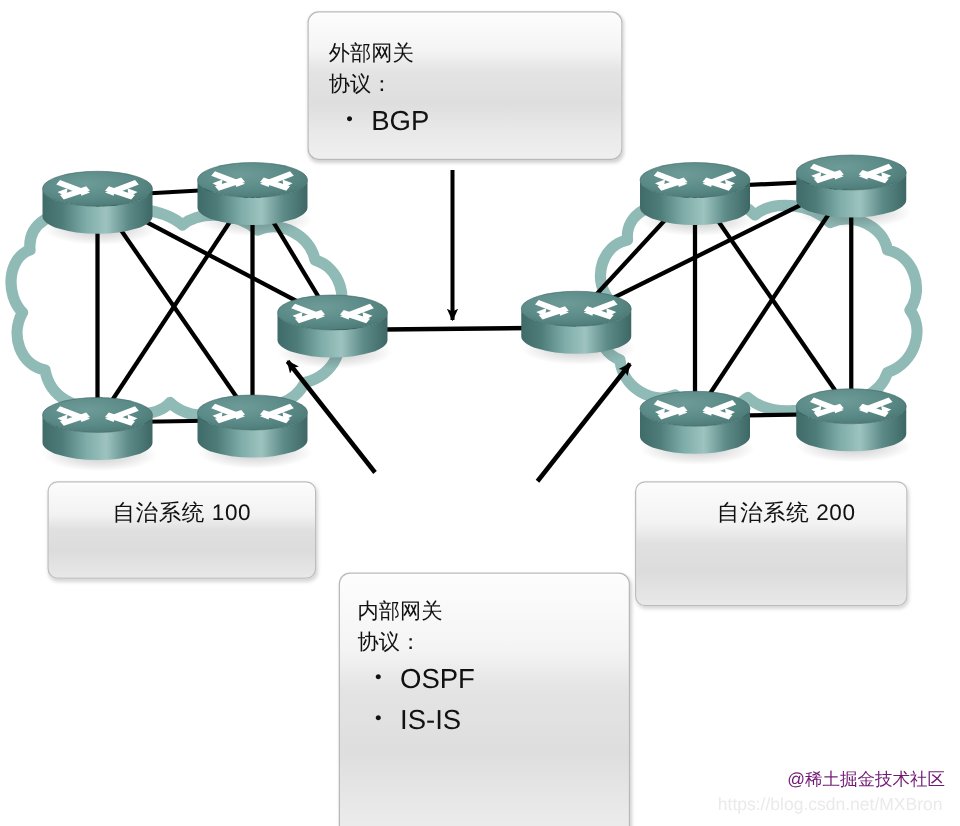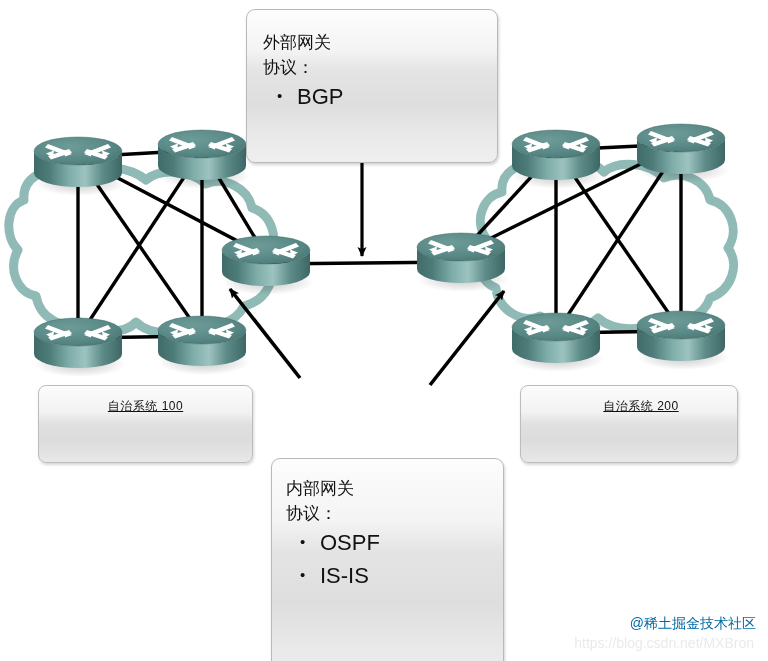--- a/index.html
+++ b/index.html
@@ -66,21 +66,21 @@
     top: -1px;
     font-size: 15px;
     color: #111111;
   }
 
   
   #egp-box {
     left: 246px;
     top: 9px;
     width: 252px;
-    height: 154px;
+    height: 119px;
     padding: 20px 16px 0 16px;
   }
   
   #igp-box {
     left: 271px;
     top: 418px;
     width: 233px;
     height: 233px;
     padding: 17px 0 0 14px;
     margin-top: 40px;
@@ -98,35 +98,34 @@
         #e0e0e0 50%,
         #dcdcdc 72%,
         #e8e8e8 100%);
     box-shadow: 1px 2px 3px rgba(0,0,0,0.16);
     display: flex;
     align-items: flex-start;
     justify-content: center;
     padding-top: 12px;
   }
   .as-box span {
-    font-size: 12px;
+    font-size: 18px;
     color: #111111;
     letter-spacing: 0.5px;
-    text-decoration: underline;
   }
   #as-left-box  { left: 38px;  top: 385px; width: 215px; height: 78px; }
-  #as-right-box { left: 520px; top: 385px; width: 218px; height: 78px; padding-left: 24px; }
+  #as-right-box { left: 508px; top: 385px; width: 218px; height: 100px; padding-left: 24px; }
 
   
   #watermark {
     position: absolute;
     right: 12px;
     bottom: 28px;
     font-size: 14px;
-    color: #0369a1;
+    color: #701a75;
     white-space: nowrap;
   }
   #watermark-url {
     position: absolute;
     right: 14px;
     bottom: 10px;
     font-size: 14px;
     color: #eaeaea;
     white-space: nowrap;
   }

